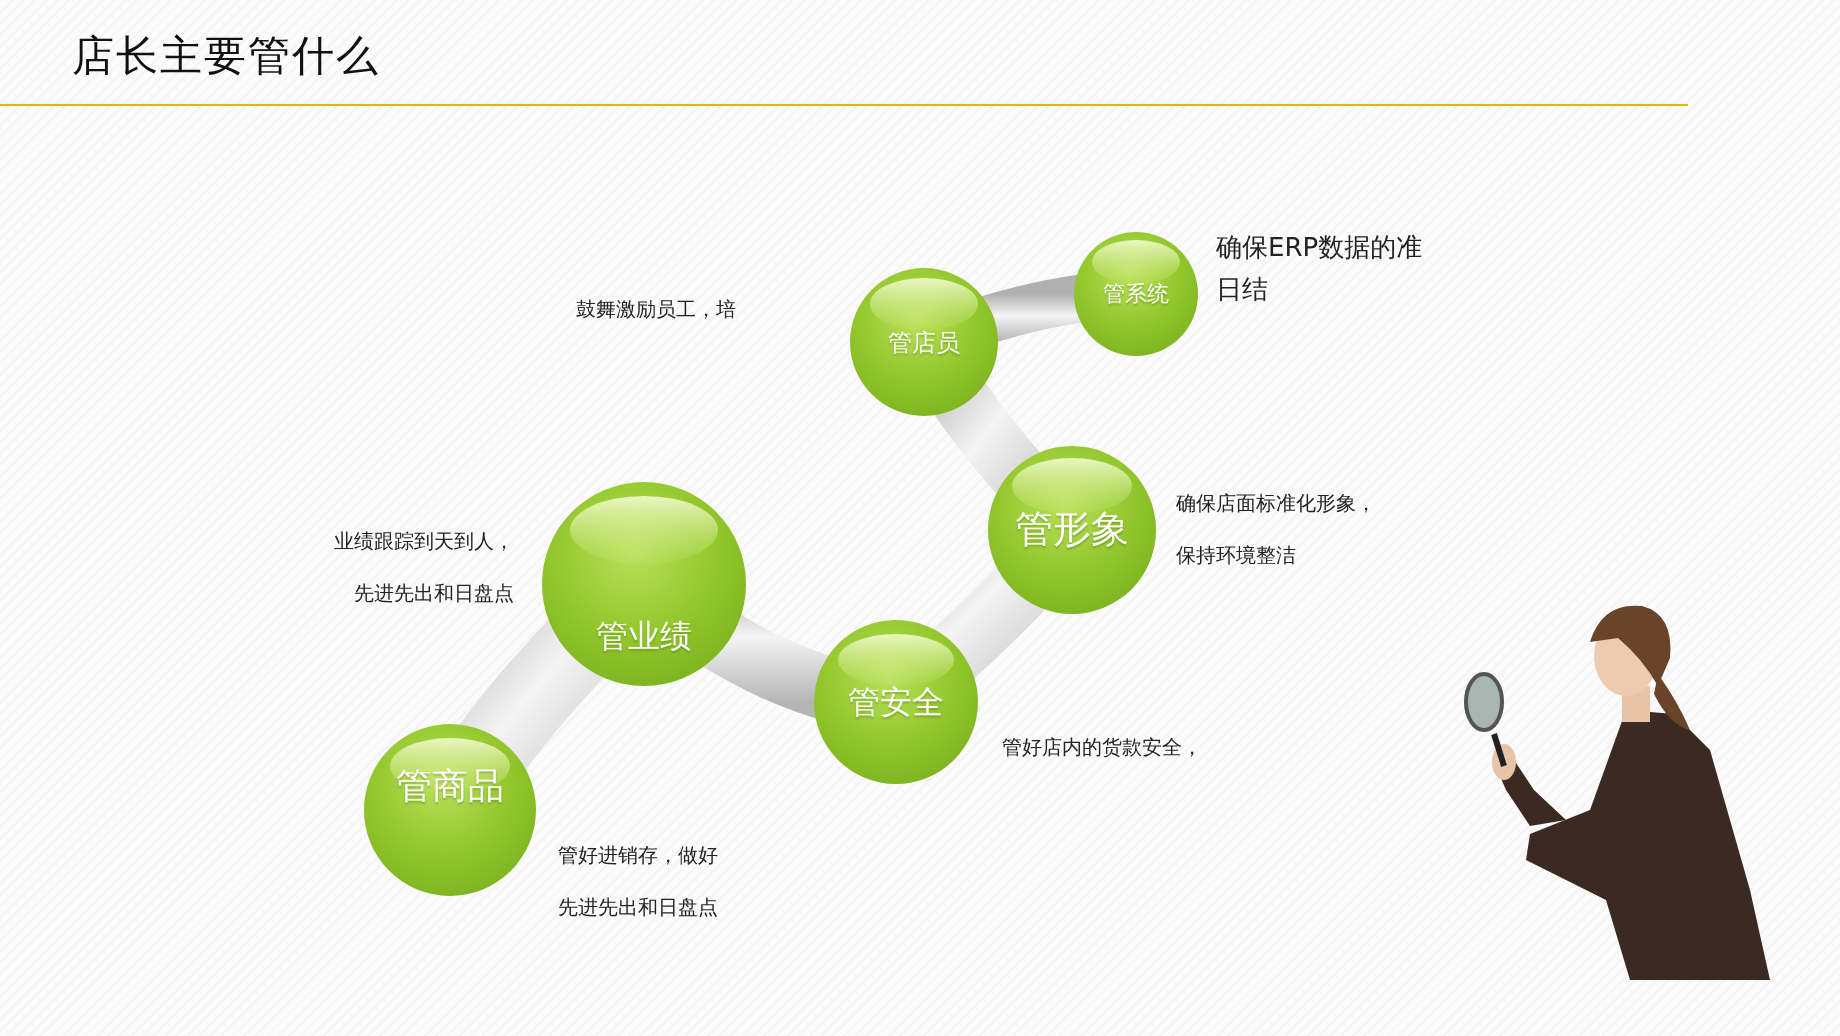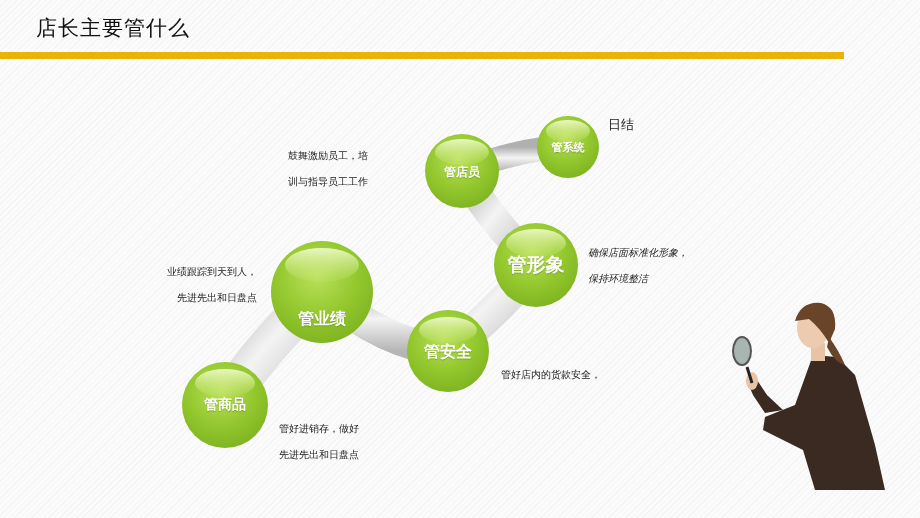--- a/index.html
+++ b/index.html
@@ -2,24 +2,24 @@
 <html><head>
 <meta charset="utf-8">
 <style>
   html, body { margin: 0; padding: 0; }
   body {
     width: 920px; height: 518px; overflow: hidden; position: relative;
     font-family: "DejaVu Sans", "Liberation Sans", sans-serif;
     background-color: #fbfbfb;
     background-image: repeating-linear-gradient(135deg, rgba(0,0,0,0.028) 0px, rgba(0,0,0,0.028) 1px, transparent 1px, transparent 4px);
   }
-  .header { position: absolute; left: 0; top: 0; width: 844px; height: 52px; border-bottom: 7px solid #eab308; }
+  .header { position: absolute; left: 0; top: 0; width: 844px; height: 52px; border-bottom: 1px solid #eab308; }
   .title { position: absolute; left: 36px; top: 14px; font-size: 21px; color: #111; letter-spacing: 1px; }
   svg.diagram { position: absolute; left: 0; top: 0; }
-  .ball-label { position: absolute; color: #fff; font-weight: bold; text-align: right; transform: translate(-50%, -50%); white-space: nowrap; text-shadow: 0 1px 1px rgba(60,90,0,0.35); }
+  .ball-label { position: absolute; color: #fff; font-weight: normal; text-align: right; transform: translate(-50%, -50%); white-space: nowrap; text-shadow: 0 1px 1px rgba(60,90,0,0.35); }
   .desc { position: absolute; font-size: 10px; line-height: 26px; color: #222; white-space: nowrap; }
   .desc.right-align { text-align: right; }
   .person { position: absolute; left: 725px; top: 295px; width: 190px; height: 195px; }
 </style>
 </head>
 <body>
 
 <div class="header">
   <div class="title">店长主要管什么</div>
 </div>
@@ -79,32 +79,32 @@
     <circle cx="225" cy="405" r="43" fill="url(#ballGrad)"></circle>
     <ellipse cx="225" cy="383" rx="30" ry="14" fill="url(#hiGrad)"></ellipse>
   </g>
 </svg>
 
 <div class="ball-label" style="left:568px;top:147px;font-size:11px;">管系统</div>
 <div class="ball-label" style="left:462px;top:172px;font-size:12px;">管店员</div>
 <div class="ball-label" style="left:536px;top:265px;font-size:19px;">管形象</div>
 <div class="ball-label" style="left:322px;top:292px;font-size:16px;margin-top:27px;">管业绩</div>
 <div class="ball-label" style="left:448px;top:352px;font-size:16px;">管安全</div>
-<div class="ball-label" style="left:225px;top:405px;font-size:14px;">管商品</div>
+<div class="ball-label" style="left:225px;top:393px;font-size:18px;">管商品</div>
 
 <div class="desc" style="left:608px;top:114px;font-size:13px;line-height:21px;">
+  <div>确保ERP数据的准</div>
   <div>日结</div>
 </div>
 
 <div class="desc" style="left:288px;top:143px;">
   <div>鼓舞激励员工，培</div>
-  <div>训与指导员工工作</div>
 </div>
 
-<div class="desc" style="left:588px;top:240px;font-style:italic;">
+<div class="desc" style="left:588px;top:240px;">
   <div>确保店面标准化形象，</div>
   <div>保持环境整洁</div>
 </div>
 
 <div class="desc right-align" style="right:663px;top:259px;">
   <div>业绩跟踪到天到人，</div>
   <div>先进先出和日盘点</div>
 </div>
 
 <div class="desc" style="left:501px;top:362px;">

